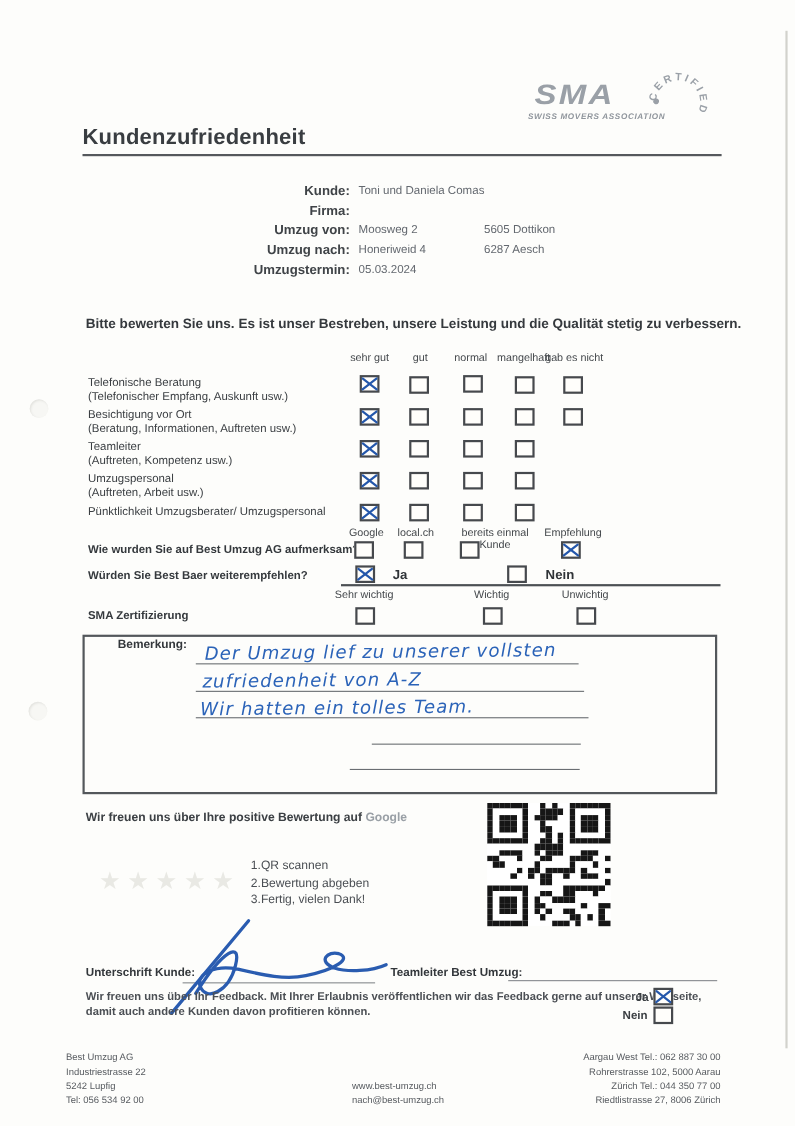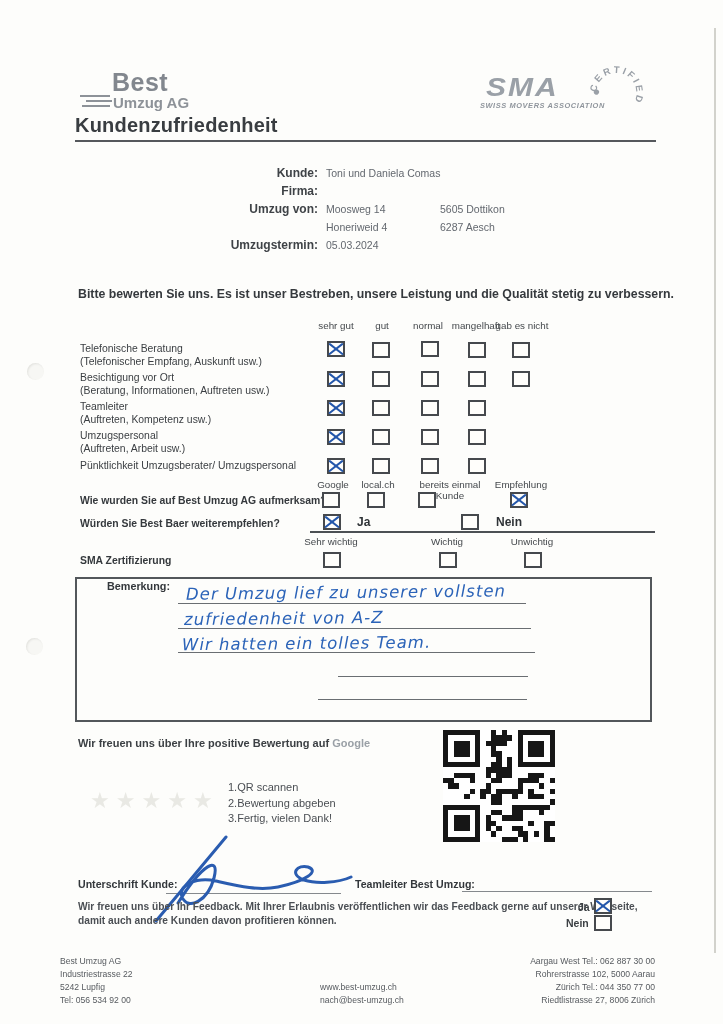--- a/index.html
+++ b/index.html
@@ -73,27 +73,20 @@
 </style>
 </head>
 <body>
 
 <div class="page">
 
   <div class="edge-line"></div>
   <div class="punch" style="left:27px;top:363px;"></div>
   <div class="punch" style="left:26px;top:638px;"></div>
 
-  <div class="logo-best">
-    <div class="speed" style="left:0;top:27px;width:30px;"></div>
-    <div class="speed" style="left:6px;top:32px;width:26px;"></div>
-    <div class="speed" style="left:2px;top:37px;width:28px;"></div>
-    <div class="best-line1">Best</div>
-    <div class="best-line2">Umzug AG</div>
-  </div>
 
   <div class="sma">
     <div class="sma-word">SMA</div>
     <div class="sma-sub">SWISS MOVERS ASSOCIATION</div>
     <svg class="sma-stamp" width="64" height="64" viewBox="0 0 64 64">
       <defs>
           <path id="arc" d="M 14 44 A 20 20 0 1 1 50 44"></path>
         </defs>
       <circle cx="14" cy="44" r="2.6" fill="#9aa0a7"></circle>
       <text font-size="9.5" font-weight="bold" fill="#9aa0a7" letter-spacing="2.5" font-family="Liberation Sans, sans-serif">
@@ -108,24 +101,25 @@
   <div class="info-row" style="top:166px;">
     <span class="info-label">Kunde:</span>
     <span class="info-value">Toni und Daniela Comas</span>
   </div>
   <div class="info-row" style="top:184px;">
     <span class="info-label">Firma:</span>
     <span class="info-value"></span>
   </div>
   <div class="info-row" style="top:202px;">
     <span class="info-label">Umzug von:</span>
-    <span class="info-value">Moosweg 14</span>
+    <span class="info-value">Moosweg 2</span>
     <span class="info-value2">5605 Dottikon</span>
   </div>
   <div class="info-row" style="top:220px;">
+    <span class="info-label">Umzug nach:</span>
     <span class="info-value">Honeriweid 4</span>
     <span class="info-value2">6287 Aesch</span>
   </div>
   <div class="info-row" style="top:238px;">
     <span class="info-label">Umzugstermin:</span>
     <span class="info-value">05.03.2024</span>
   </div>
 
   <div class="instruction">Bitte bewerten Sie uns. Es ist unser Bestreben, unsere Leistung und die Qualität stetig zu verbessern.</div>
 

